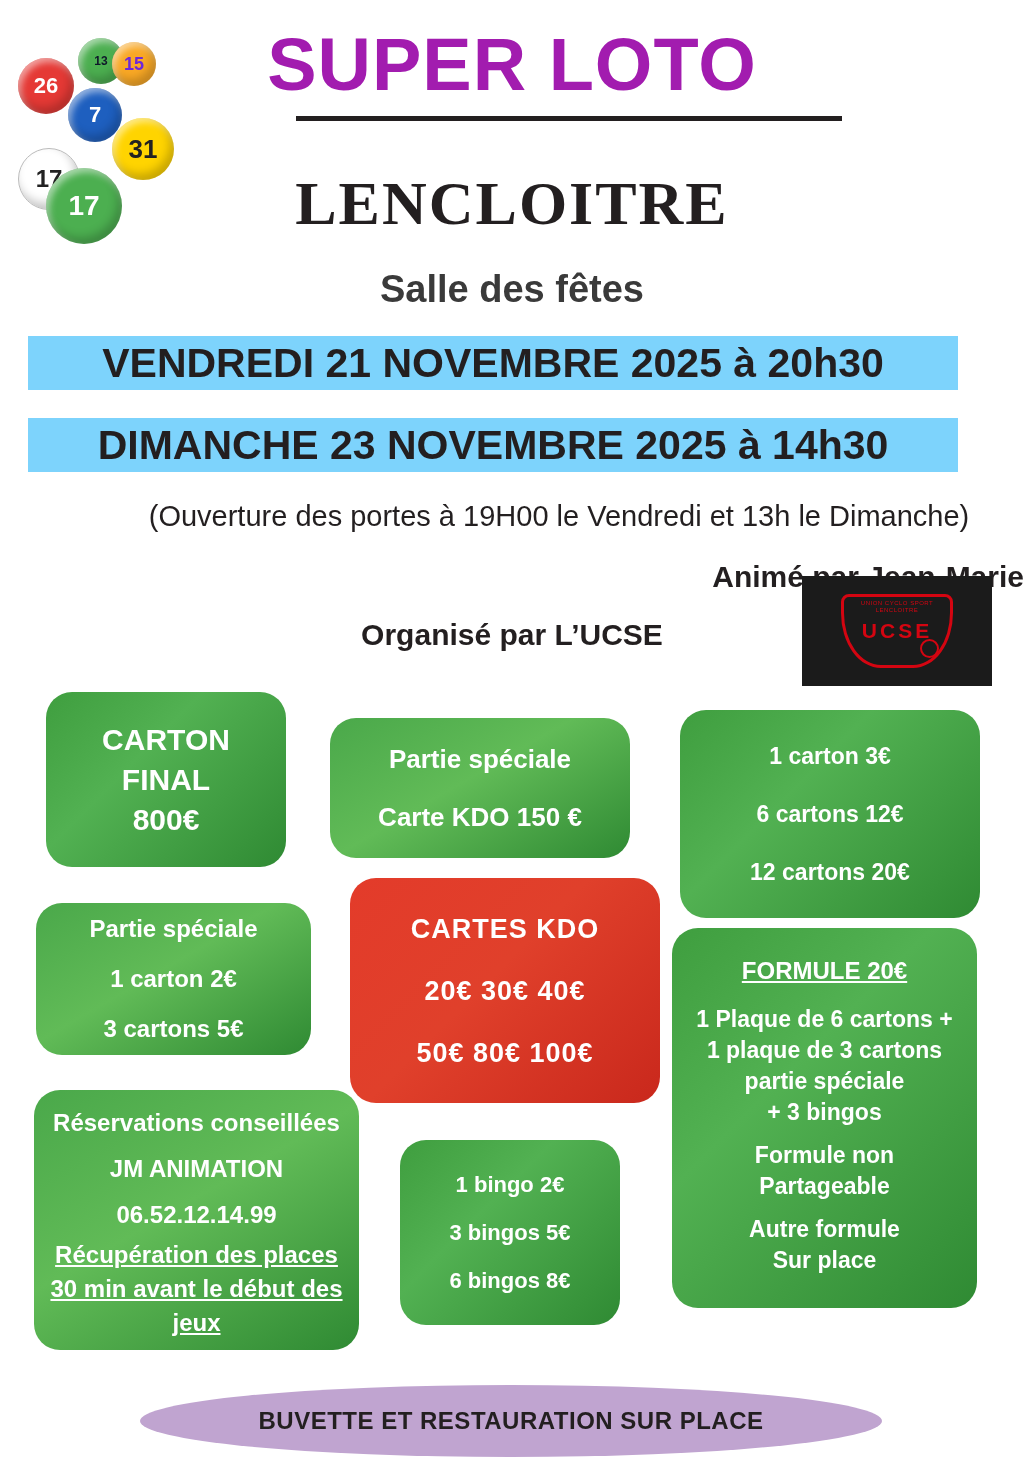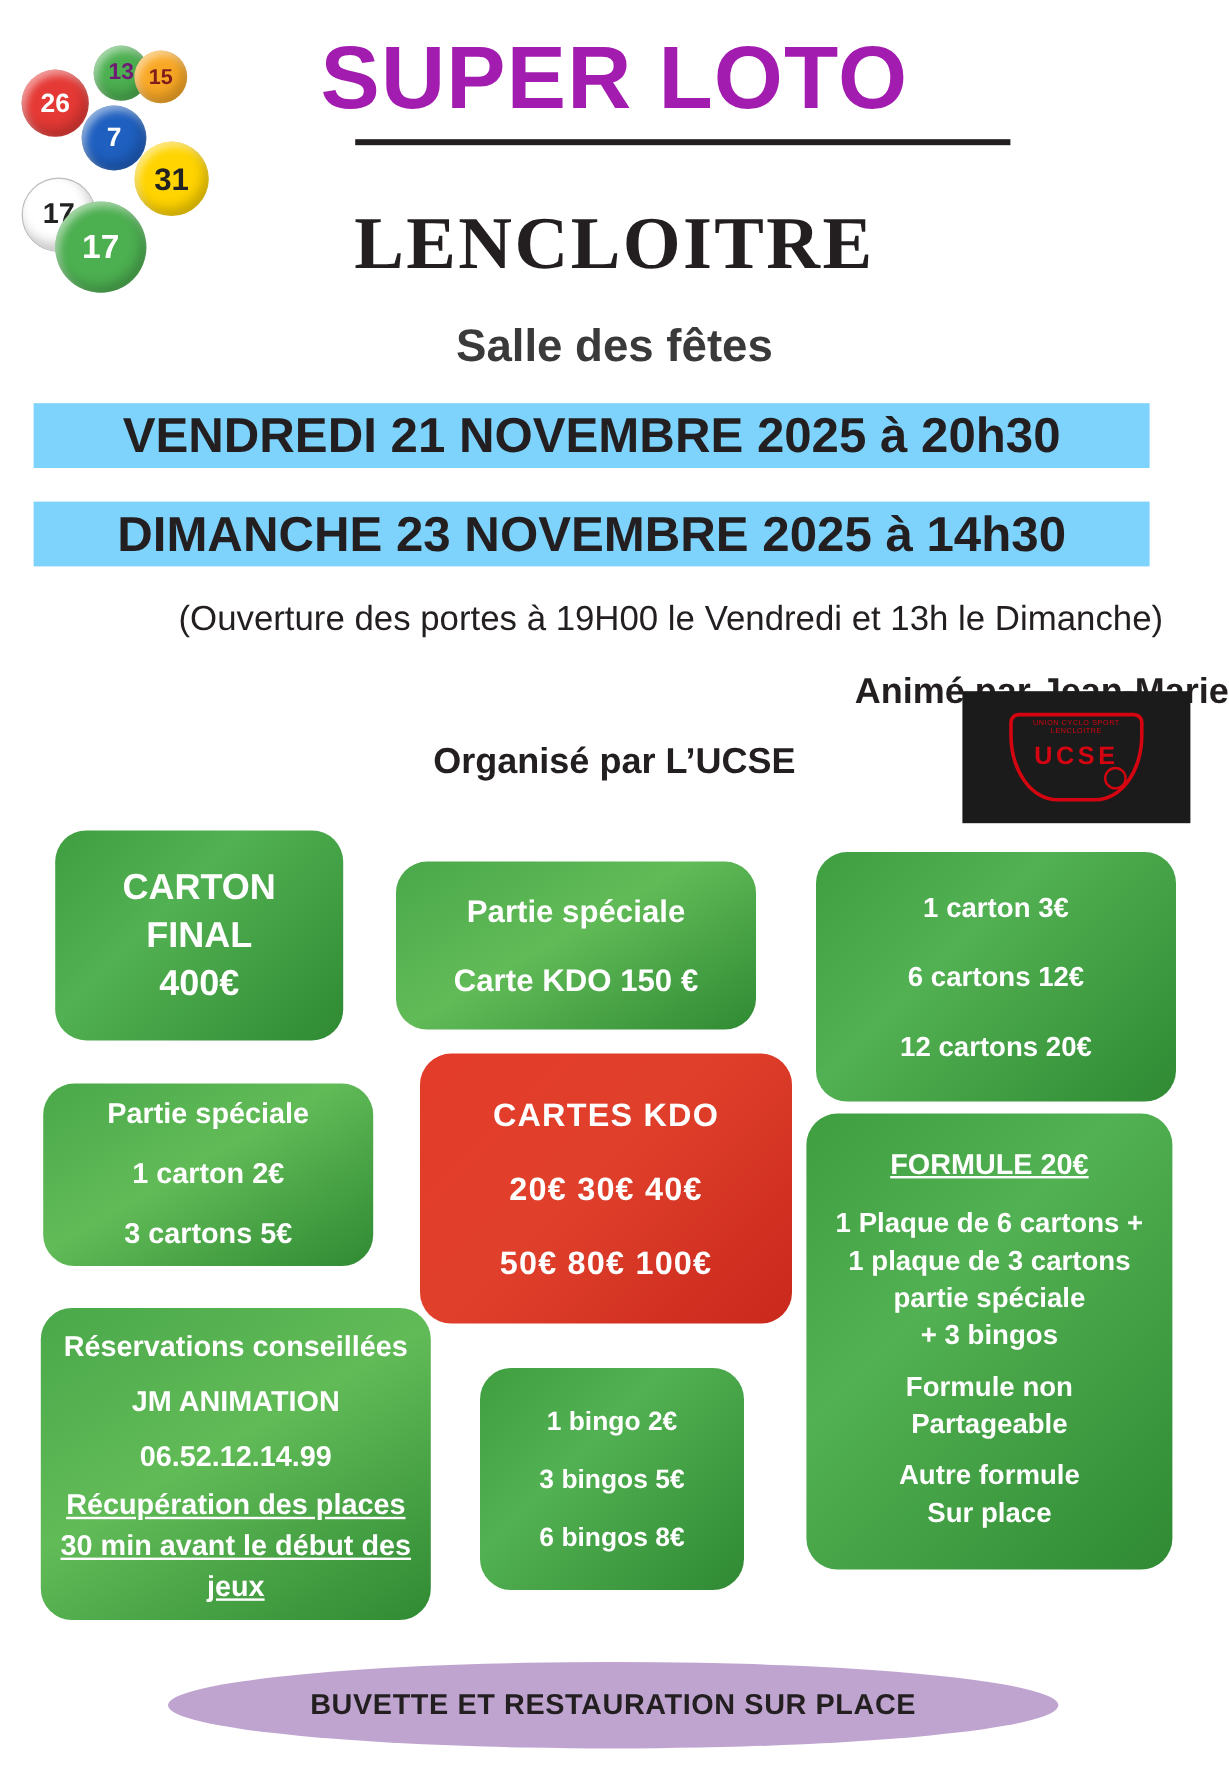--- a/index.html
+++ b/index.html
@@ -237,22 +237,22 @@
     font-size: 24px;
     font-weight: bold;
     letter-spacing: 0.5px;
   }
 </style>
 </head>
 <body>
 
 <div class="balls" id="balls-host">
     <div class="ball" style="left: 0px; top: 0px; width: 56px; height: 56px; font-size: 22px; background: rgb(229, 57, 53); color: rgb(255, 255, 255);">26</div>
-    <div class="ball" style="left: 60px; top: -20px; width: 46px; height: 46px; font-size: 19px; background: rgb(76, 175, 80); color: #701a75;">13</div>
-    <div class="ball" style="left: 94px; top: -16px; width: 44px; height: 44px; font-size: 18px; background: rgb(249, 168, 37); color: #7f1d1d;">15</div>
+    <div class="ball" style="left: 60px; top: -20px; width: 46px; height: 46px; font-size: 12px; background: rgb(76, 175, 80); color: #0f172a;">13</div>
+    <div class="ball" style="left: 94px; top: -16px; width: 44px; height: 44px; font-size: 18px; background: rgb(249, 168, 37); color: #6d28d9;">15</div>
     <div class="ball" style="left: 50px; top: 30px; width: 54px; height: 54px; font-size: 22px; background: rgb(30, 95, 191); color: rgb(255, 255, 255);">7</div>
     <div class="ball" style="left: 94px; top: 60px; width: 62px; height: 62px; font-size: 26px; background: rgb(255, 212, 0); color: rgb(34, 34, 34);">31</div>
     <div class="ball" style="left: 0px; top: 90px; width: 60px; height: 60px; font-size: 24px; background: rgb(255, 255, 255); border: 1px solid rgb(187, 187, 187); color: rgb(34, 34, 34);">17</div>
     <div class="ball" style="left: 28px; top: 110px; width: 76px; height: 76px; font-size: 28px; background: rgb(76, 175, 80); color: rgb(255, 255, 255);">17</div>
   </div>
 
 <div class="title">SUPER LOTO</div>
 <div class="title-underline"></div>
 <div class="subtitle">LENCLOITRE</div>
 <div class="venue">Salle des fêtes</div>
@@ -269,21 +269,21 @@
     <div class="logo-shield-bg"></div>
     <div class="logo-top">UNION CYCLO SPORT LENCLOITRE</div>
     <div class="logo-text">UCSE</div>
     <div class="logo-ball"></div>
   </div>
 </div>
 
 <div class="box green" id="box-carton-final">
   <span class="ln">CARTON</span>
   <span class="ln">FINAL</span>
-  <span class="ln">400€</span>
+  <span class="ln">800€</span>
 </div>
 
 <div class="box green2" id="box-partie-kdo">
   <span class="ln">Partie spéciale</span>
   <span class="ln">Carte KDO 150 €</span>
 </div>
 
 <div class="box green" id="box-tarifs">
   <span class="ln">1 carton 3€</span>
   <span class="ln">6 cartons 12€</span>

